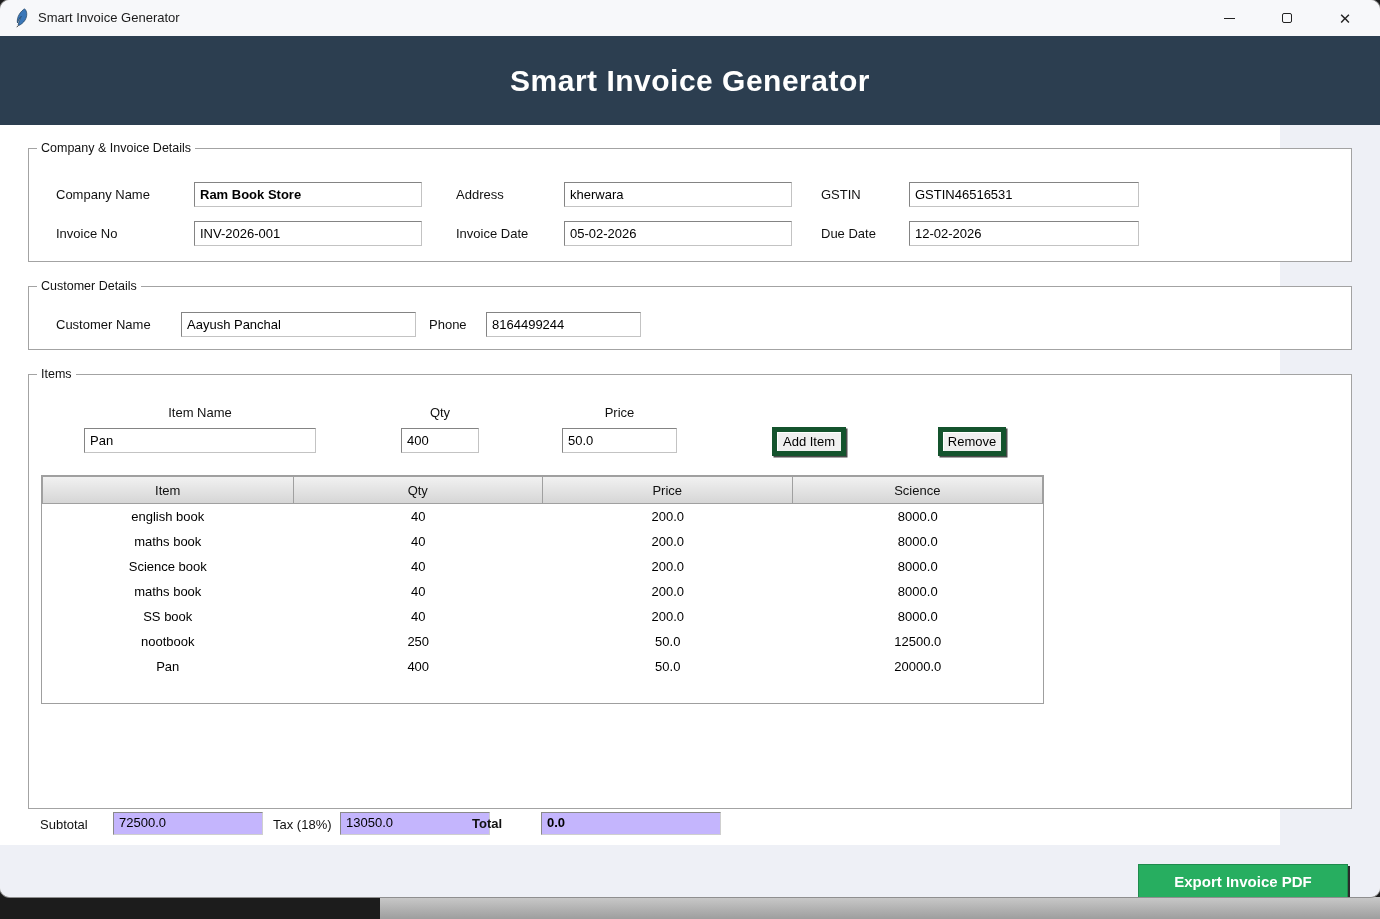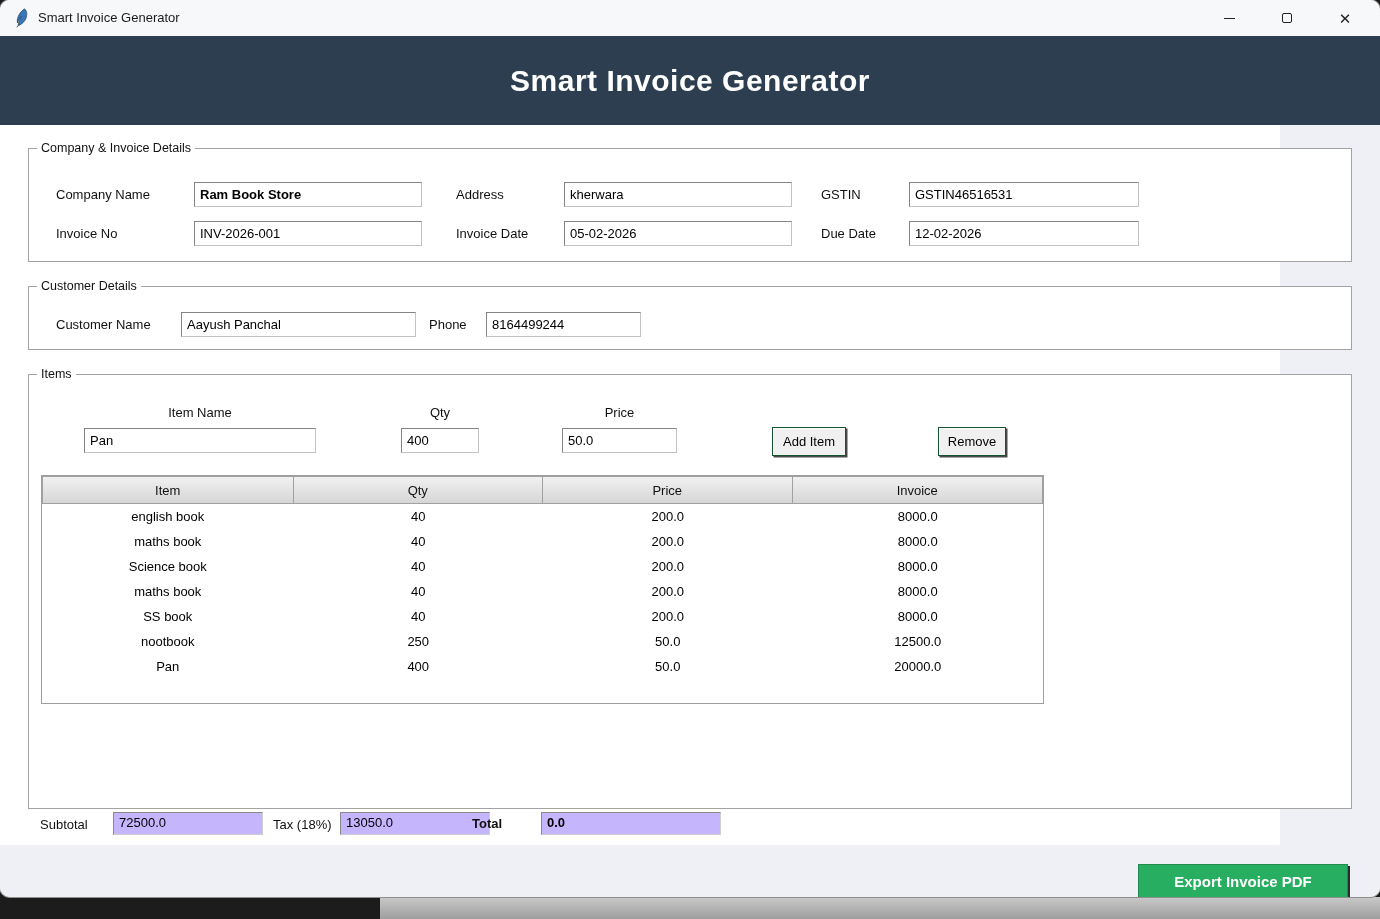--- a/index.html
+++ b/index.html
@@ -43,21 +43,21 @@
   .gb-items { left:28px; top:249px; width:1324px; height:435px; }
 
   .field-label { position:absolute; font-size:13px; color:#111; white-space:nowrap; }
   .entry { position:absolute; height:25px; background:#fff; font-size:13px; color:#000;
     border:1px solid; border-color:#848484 #c3c3c3 #c3c3c3 #848484; padding:2px 5px;
     font-family:"Liberation Sans", sans-serif; outline:none; }
 
   
   .col-head { position:absolute; font-size:13px; color:#111; text-align:center; }
 
-  .tk-btn { position:absolute; height:29px; background:#f0f0f0; border:1px solid #14532d;
+  .tk-btn { position:absolute; height:29px; background:#f0f0f0; border:5px solid #14532d;
     font-size:13px; color:#000; font-family:"Liberation Sans", sans-serif;
     box-shadow:inset 1px 1px 0 #ffffff, 1.5px 1.5px 0 #4a4a4a; cursor:default; }
 
   
   .tree { position:absolute; left:12px; top:100px; width:1003px; height:229px;
     border:1px solid #9f9f9f; background:#fff; }
   .tree-head { display:flex; height:28px; }
   .tree-head .hcell { background:linear-gradient(#f1f1f1,#d6d6d6); border:1px solid #a0a0a0;
     border-left:none; display:flex; align-items:center; justify-content:center;
     font-size:13px; color:#111; }
@@ -151,21 +151,21 @@
         <input class="entry" style="left: 533px; top: 53px; width: 115px;" value="50.0">
 
         <button class="tk-btn" style="left:743px; top:52px; width:74px;">Add Item</button>
         <button class="tk-btn" style="left:909px; top:52px; width:68px;">Remove</button>
 
         <div class="tree">
           <div class="tree-head">
             <div class="hcell w-item">Item</div>
             <div class="hcell w-qty">Qty</div>
             <div class="hcell w-price">Price</div>
-            <div class="hcell w-amount">Invoice</div>
+            <div class="hcell w-amount">Science</div>
           </div>
           <div>
               <div class="tree-row">
                 <div class="cell w-item">english book</div>
                 <div class="cell w-qty">40</div>
                 <div class="cell w-price">200.0</div>
                 <div class="cell w-amount">8000.0</div>
               </div>
               <div class="tree-row">
                 <div class="cell w-item">maths book</div>

